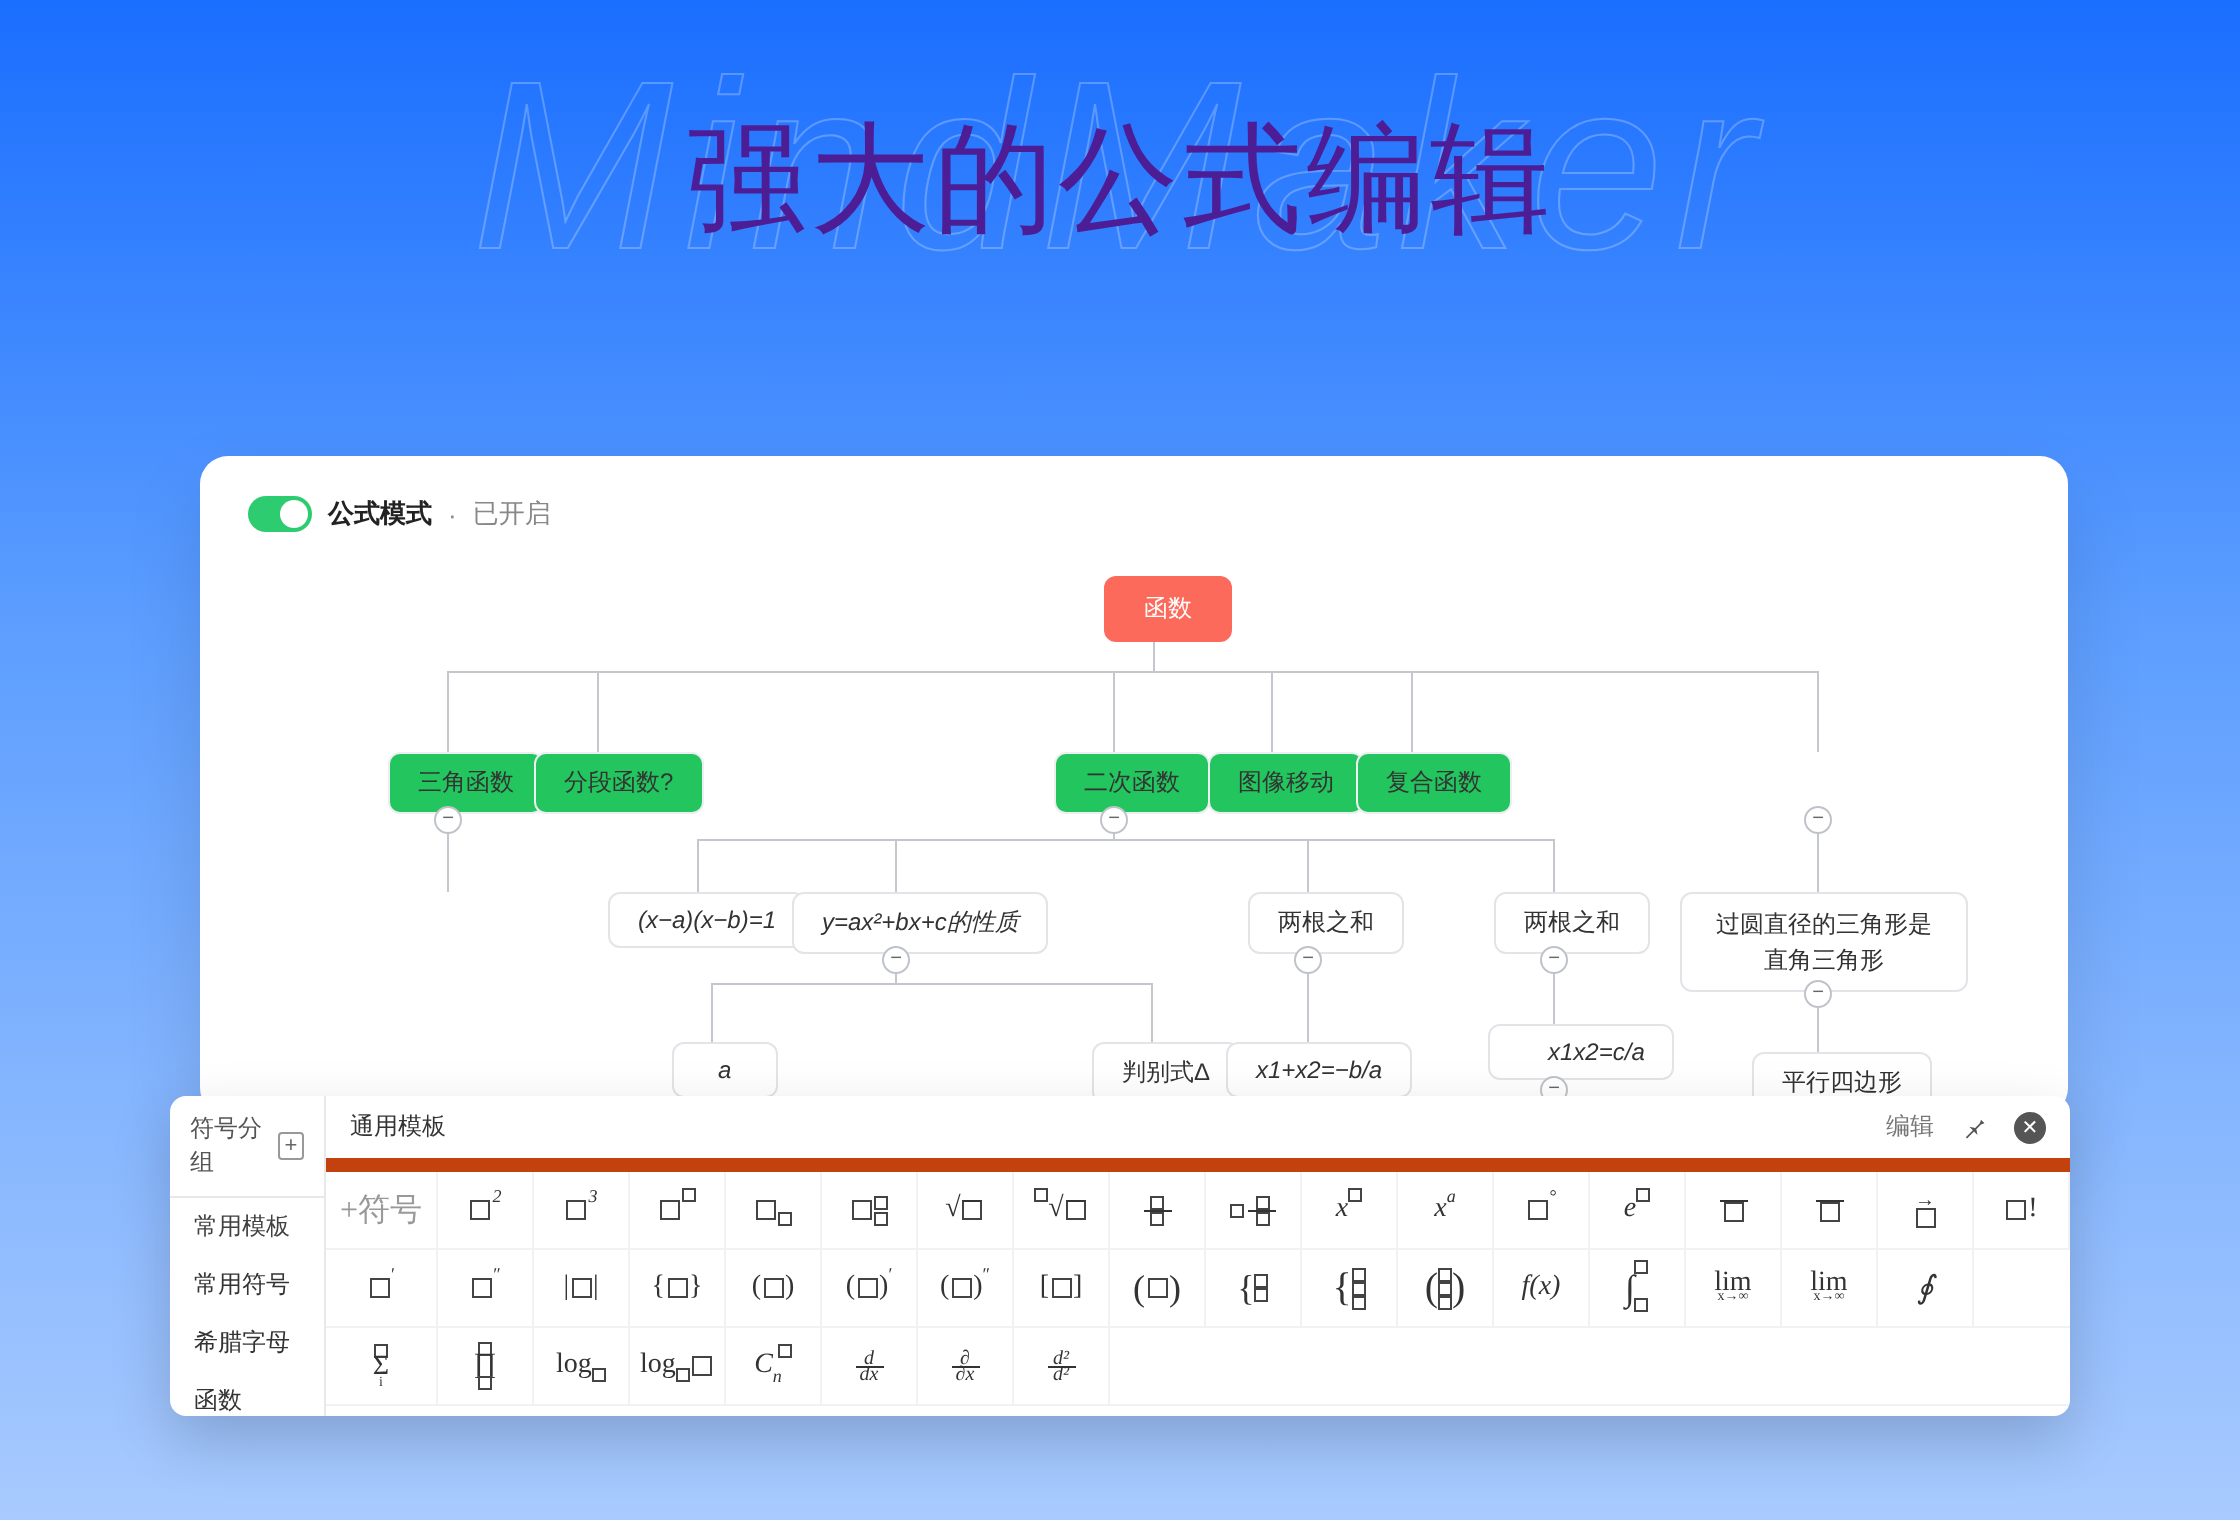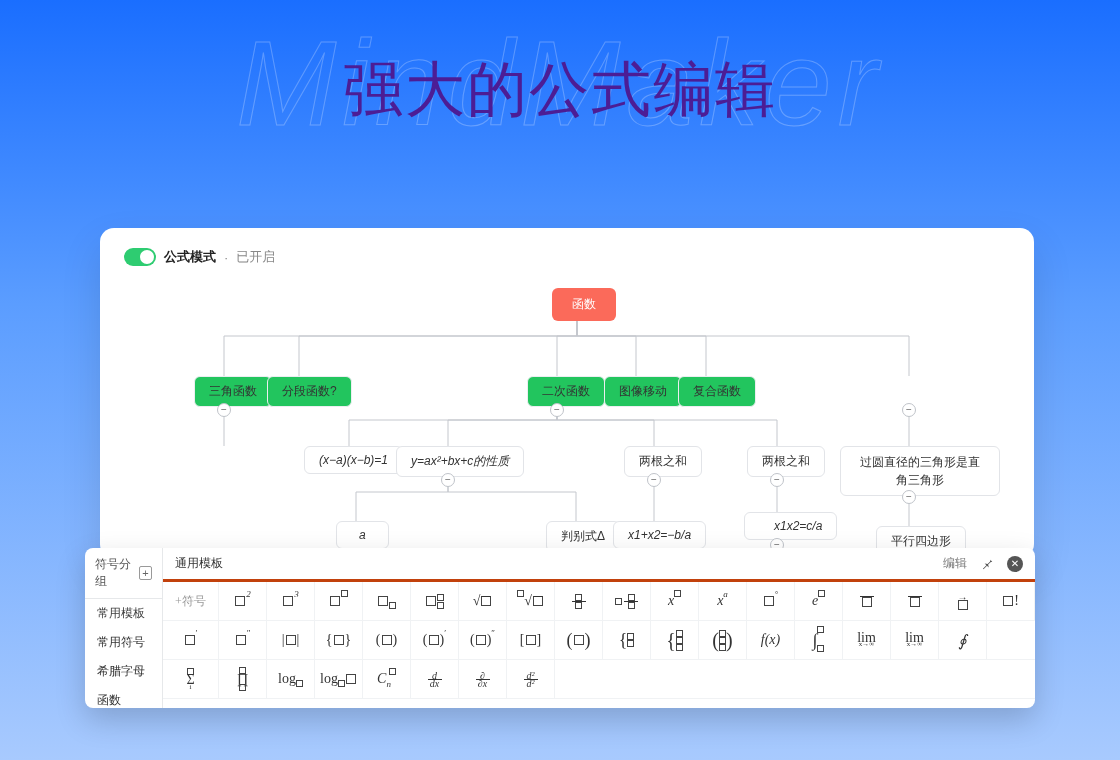--- a/index.html
+++ b/index.html
@@ -114,21 +114,21 @@
       width: 14px; height: 14px; border: 1px solid #999; border-radius: 2px;
       display: flex; align-items: center; justify-content: center;
       font-size: 11px; line-height: 1; color: #666;
     }
     .fp-side-item { padding: 6px 12px; font-size: 12px; cursor: pointer; }
     .fp-side-item.active { color: #404040; }
 
     .fp-main { flex: 1; display: flex; flex-direction: column; }
     .fp-head {
       display: flex; align-items: center; justify-content: space-between;
-      padding: 7px 12px; border-bottom: 3px solid #c2410c;
+      padding: 7px 12px; border-bottom: 7px solid #c2410c;
       font-size: 12px;
       gap: 35px;
     }
     .fp-head-actions { display: flex; align-items: center; gap: 12px; color: #777; }
     .pin-ic, .close-ic {
       width: 16px; height: 16px; display: flex; align-items: center; justify-content: center;
     }
     .close-ic { background: #555; color: #fff; border-radius: 50%; font-size: 10px; }
 
     .fp-grid {
@@ -142,21 +142,21 @@
       width: 48px; height: 38px;
       border-right: 1px solid #f0f2f4;
       display: flex; align-items: center; justify-content: center;
       font-family: "Times New Roman", serif;
       font-style: italic;
       font-size: 14px; color: #333;
       cursor: pointer;
       position: relative;
     }
     .cell.add-sym {
-      font-style: normal; color: #999; font-size: 12px;
+      font-style: normal; color: #999; font-size: 16px;
       width: 56px;
     }
     .ph { display: inline-block; width: 10px; height: 10px; border: 1px solid #444; margin: 0 1px; }
     .phs { display: inline-block; width: 7px; height: 7px; border: 1px solid #444; }
     .sup { position: relative; top: -7px; font-size: 9px; }
     .sub2 { position: relative; top: 5px; font-size: 9px; }
     .over { display: flex; flex-direction: column; align-items: center; gap: 0px; line-height: 0.7; }
     .over .bar { width: 14px; height: 1px; background: #333; }
     .over .arr { font-size: 10px; font-style: normal; }
   </style>
@@ -204,21 +204,21 @@
     <div class="node grey" style="left:554px; top:100px;">复合函数</div>
 
     <div class="coll" style="left:93px; top:127px;">−</div>
     <div class="coll" style="left:426px; top:127px;">−</div>
     <div class="coll" style="left:778px; top:127px;">−</div>
 
     <div class="node" style="left:180px; top:170px; font-style:italic;">(x−a)(x−b)=1</div>
     <div class="node" style="left:272px; top:170px; font-style:italic;">y=ax²+bx+c的性质</div>
     <div class="node" style="left:500px; top:170px;">两根之和</div>
     <div class="node" style="left:623px; top:170px;">两根之和</div>
-    <div class="node" style="left:716px; top:170px; white-space:normal; width:160px; line-height:1.5;text-align:center;">过圆直径的三角形是直角三角形</div>
+    <div class="node" style="left:716px; top:170px; white-space:normal; width:144px; line-height:1.5;text-align:center;">过圆直径的三角形是直角三角形</div>
 
     <div class="coll" style="left:317px; top:197px;">−</div>
     <div class="coll" style="left:523px; top:197px;">−</div>
     <div class="coll" style="left:646px; top:197px;">−</div>
     <div class="coll" style="left:778px; top:214px;">−</div>
 
     <div class="node" style="left:212px; top:245px; padding:6px 22px; font-style:italic;">a</div>
     <div class="node" style="left:422px; top:245px;">判别式Δ</div>
     <div class="node" style="left:489px; top:245px; font-style:italic;">x1+x2=−b/a</div>
     <div class="node" style="left:620px; top:236px; font-style:italic;padding-left:29px;">x1x2=c/a</div>

